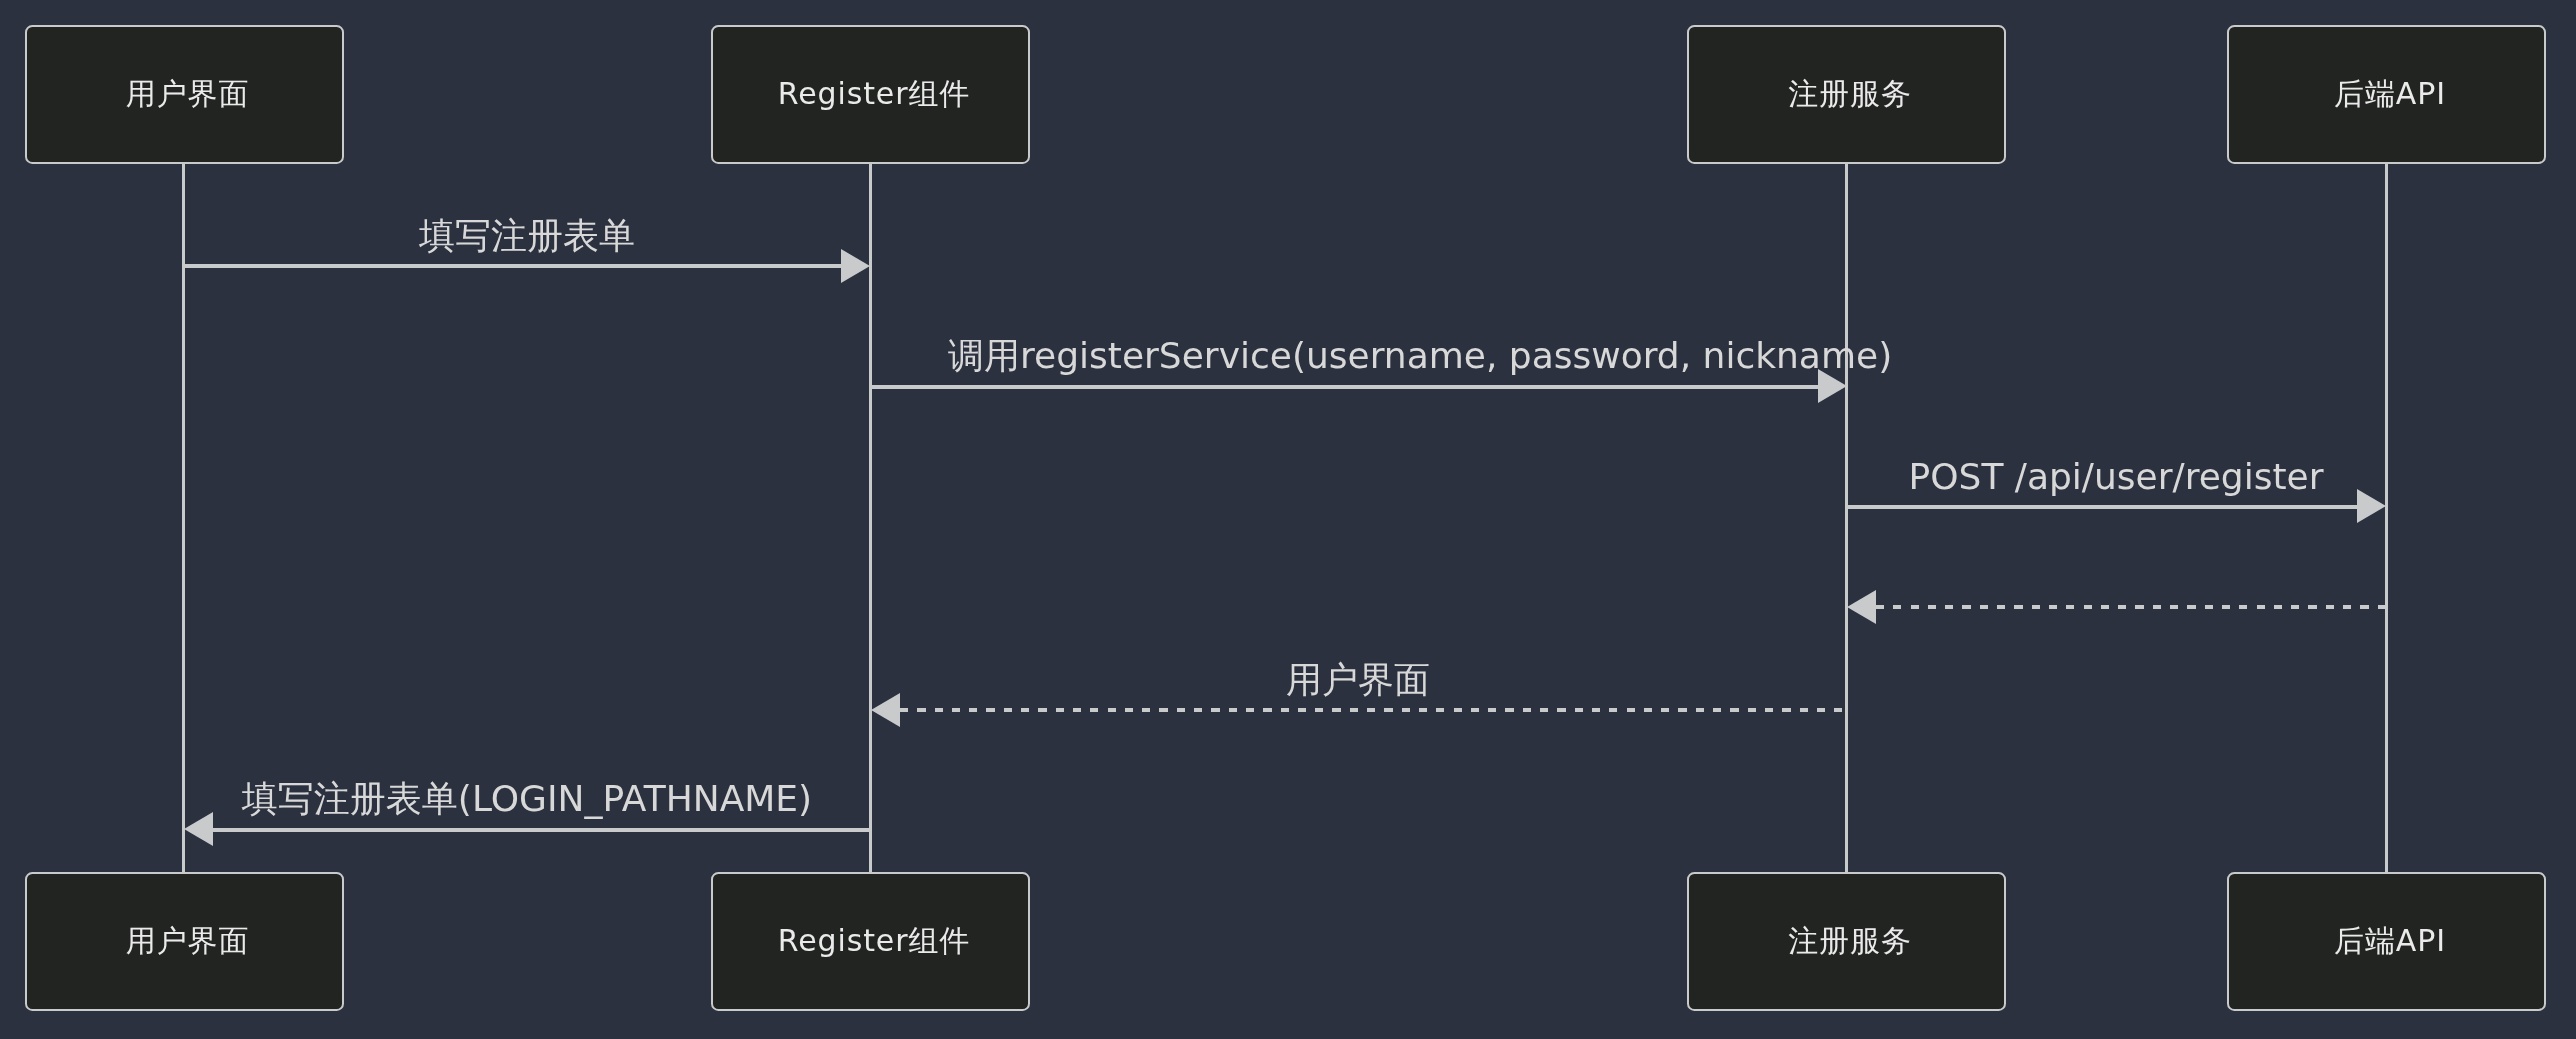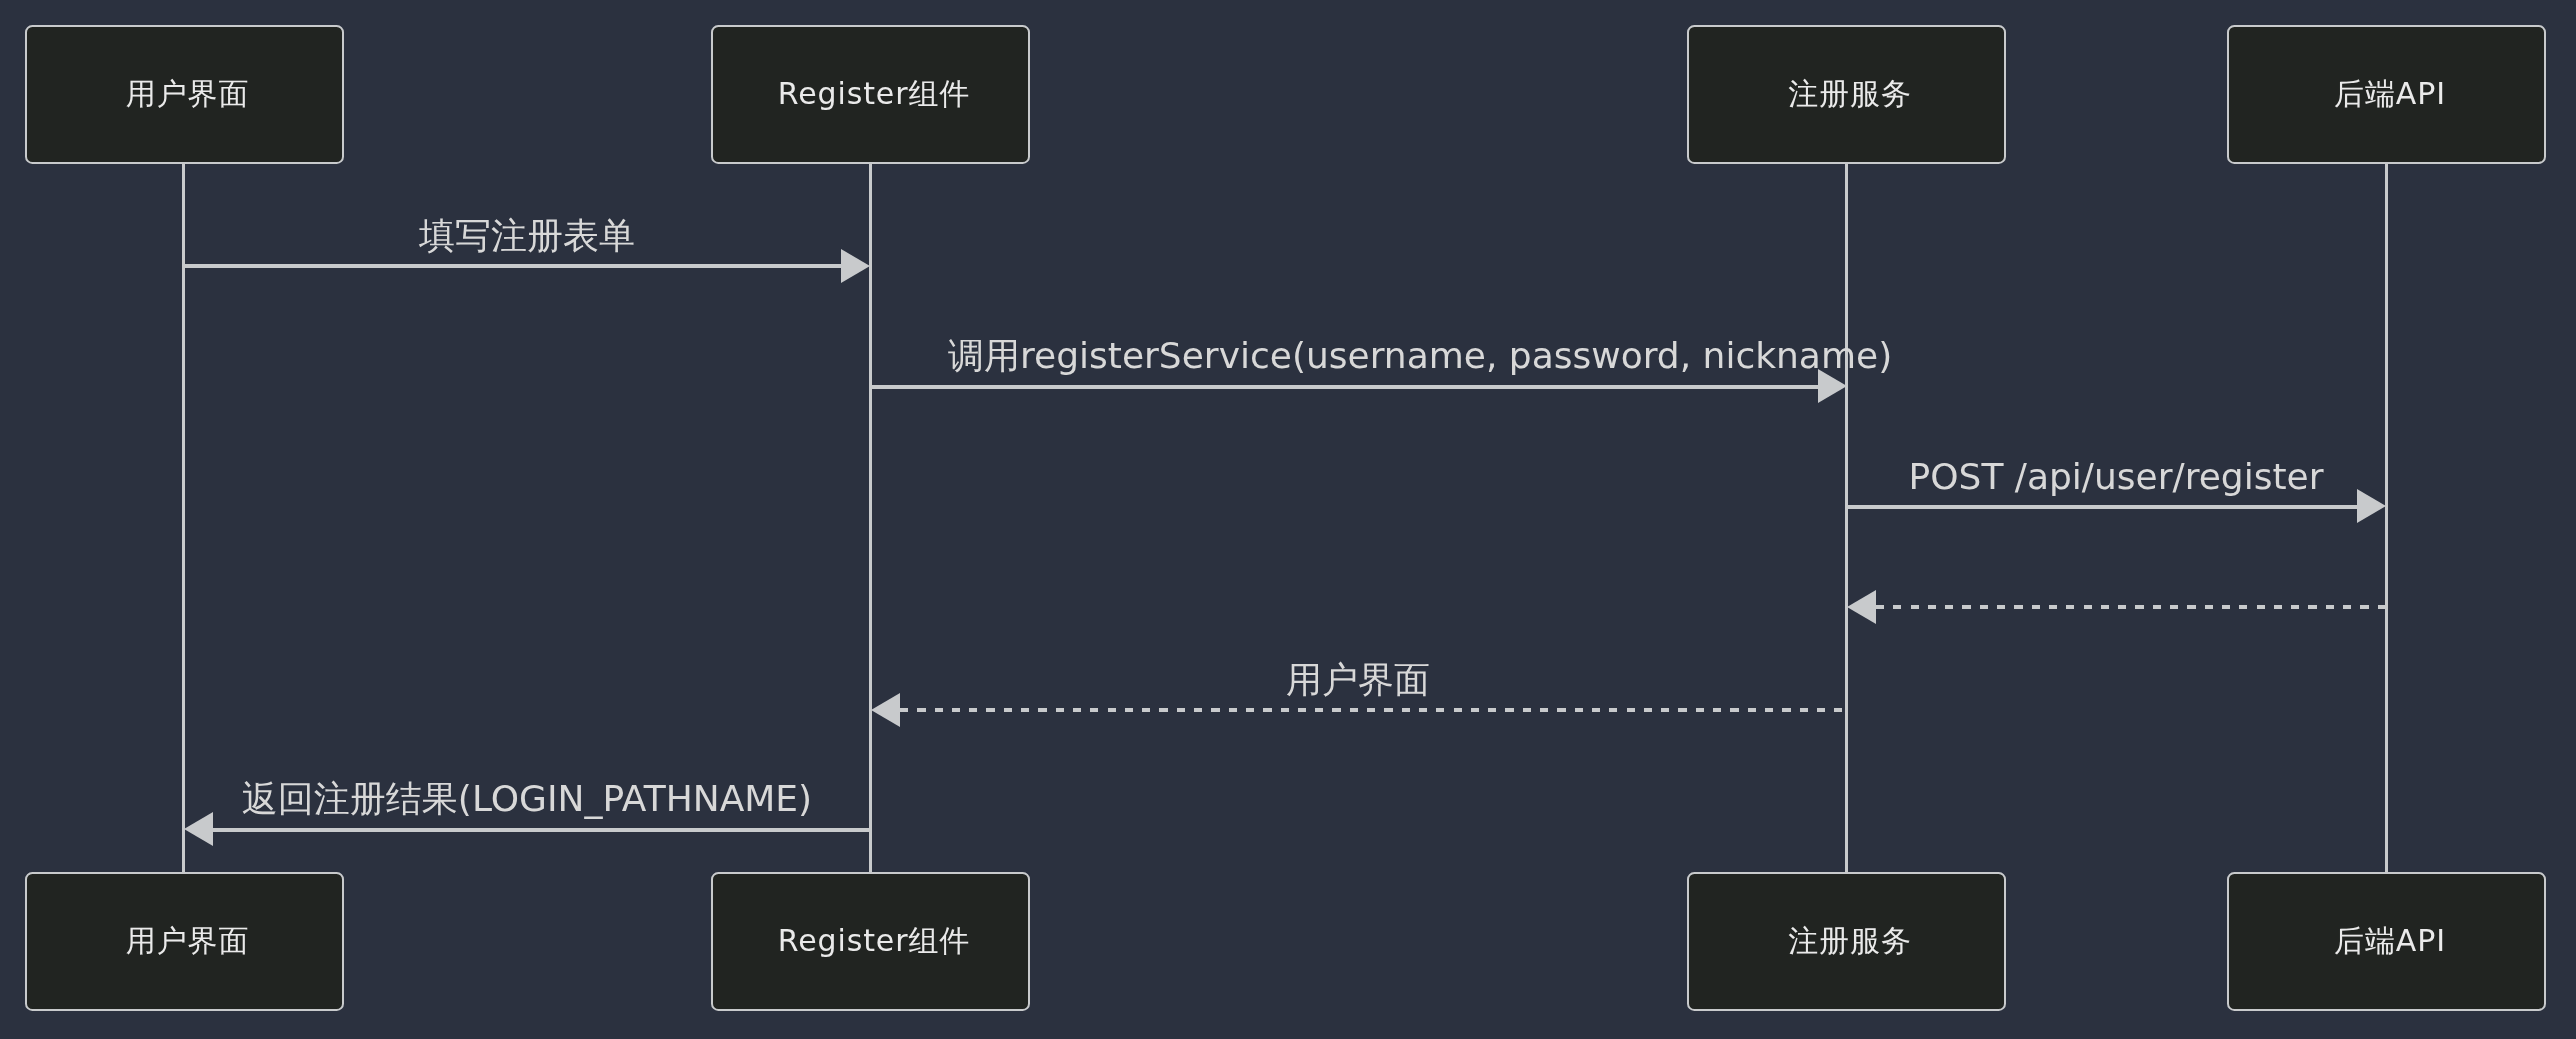--- a/index.html
+++ b/index.html
@@ -110,18 +110,18 @@
   <div class="msg-line" style="left:1847px;top:505px;width:510px;"></div>
   <div class="arrowhead right" style="left:2357px;top:489px;"></div>
 
   <div class="msg-line dotted" style="left:1876px;top:605px;width:510px;"></div>
   <div class="arrowhead left" style="left:1847px;top:590px;"></div>
 
   <div class="msg-label" style="left:948px;top:661px;">用户界面</div>
   <div class="msg-line dotted" style="left:900px;top:708px;width:947px;"></div>
   <div class="arrowhead left" style="left:871px;top:693px;"></div>
 
-  <div class="msg-label" style="left:117px;top:780px;">返回注册结果(LOGIN_PATHNAME)</div>
+  <div class="msg-label" style="left:117px;top:780px;">填写注册表单(LOGIN_PATHNAME)</div>
   <div class="msg-line" style="left:213px;top:828px;width:657px;"></div>
   <div class="arrowhead left" style="left:184px;top:812px;"></div>
 
 </div>
 
 
 </body></html>

